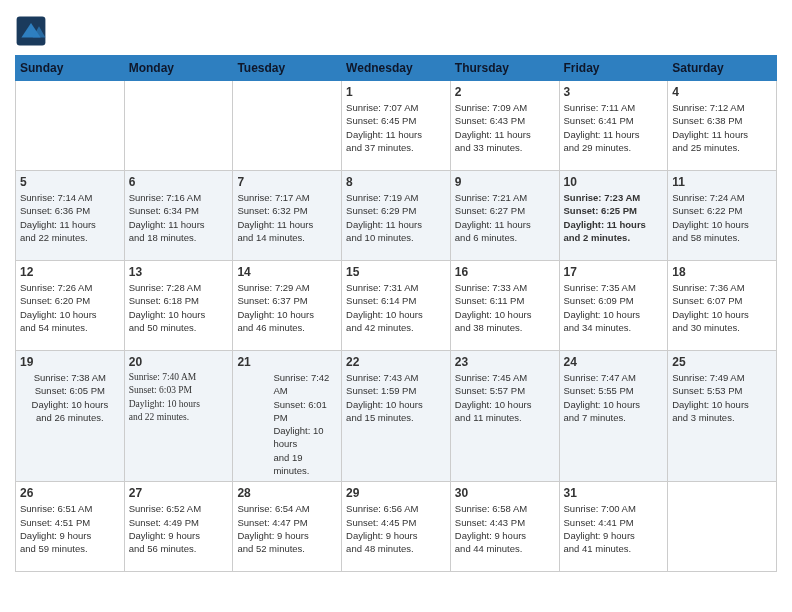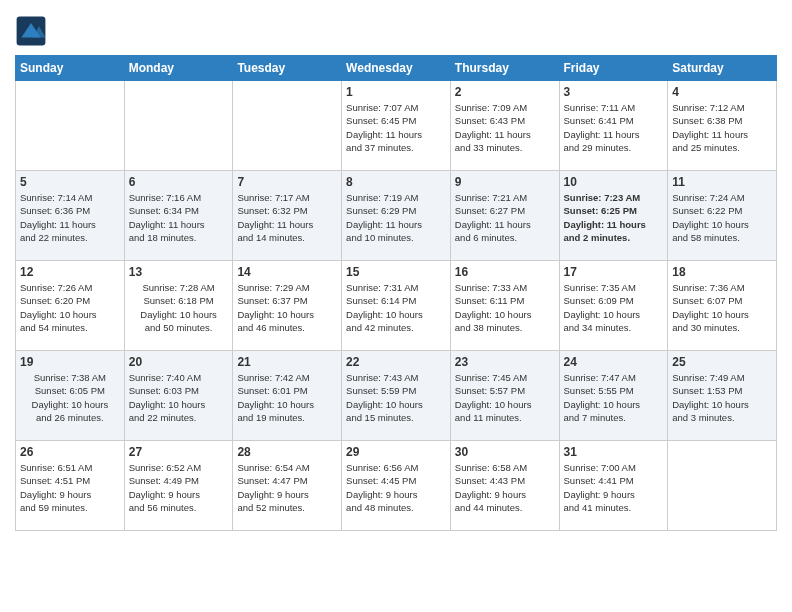--- a/index.html
+++ b/index.html
@@ -48,21 +48,21 @@
     }
     table {
       width: 100%;
       border-collapse: collapse;
       table-layout: fixed;
     }
     thead tr {
       background-color: #2e7fc0;
     }
     thead th {
-      color: #ffffff;
+      color: #0f172a;
       font-size: 12px;
       font-weight: bold;
       padding: 5px 4px;
       text-align: left;
       border: 1px solid #2e7fc0;
     }
     tbody tr {
       height: 90px;
     }
     tbody tr:nth-child(odd) {
@@ -214,21 +214,21 @@
       <tr>
         <td>
           <span class="day-number">12</span>
           <div class="day-content" style="white-space: pre-line;">Sunrise: 7:26 AM
 Sunset: 6:20 PM
 Daylight: 10 hours
 and 54 minutes.</div>
         </td>
         <td>
           <span class="day-number">13</span>
-          <div class="day-content" style="white-space: pre-line; text-align: center;">Sunrise: 7:28 AM
+          <div class="day-content" style="white-space: pre-line;">Sunrise: 7:28 AM
 Sunset: 6:18 PM
 Daylight: 10 hours
 and 50 minutes.</div>
         </td>
         <td>
           <span class="day-number">14</span>
           <div class="day-content" style="white-space: pre-line;">Sunrise: 7:29 AM
 Sunset: 6:37 PM
 Daylight: 10 hours
 and 46 minutes.</div>
@@ -265,57 +265,57 @@
       <tr>
         <td>
           <span class="day-number">19</span>
           <div class="day-content" style="white-space: pre-line; text-align: center;">Sunrise: 7:38 AM
 Sunset: 6:05 PM
 Daylight: 10 hours
 and 26 minutes.</div>
         </td>
         <td>
           <span class="day-number">20</span>
-          <div class="day-content" style="white-space: pre-line;">Sunrise: 7:40 AM
+          <div class="day-content" style="white-space: pre-line; font-family: Liberation Serif, serif;">Sunrise: 7:40 AM
 Sunset: 6:03 PM
 Daylight: 10 hours
 and 22 minutes.</div>
         </td>
         <td>
           <span class="day-number">21</span>
-          <div class="day-content" style="white-space: pre-line;">Sunrise: 7:42 AM
+          <div class="day-content" style="white-space: pre-line; margin-left: 36px;">Sunrise: 7:42 AM
 Sunset: 6:01 PM
 Daylight: 10 hours
 and 19 minutes.</div>
         </td>
         <td>
           <span class="day-number">22</span>
           <div class="day-content" style="white-space: pre-line;">Sunrise: 7:43 AM
-Sunset: 5:59 PM
+Sunset: 1:59 PM
 Daylight: 10 hours
 and 15 minutes.</div>
         </td>
         <td>
           <span class="day-number">23</span>
           <div class="day-content" style="white-space: pre-line;">Sunrise: 7:45 AM
 Sunset: 5:57 PM
 Daylight: 10 hours
 and 11 minutes.</div>
         </td>
         <td>
           <span class="day-number">24</span>
           <div class="day-content" style="white-space: pre-line;">Sunrise: 7:47 AM
 Sunset: 5:55 PM
 Daylight: 10 hours
 and 7 minutes.</div>
         </td>
         <td>
           <span class="day-number">25</span>
           <div class="day-content" style="white-space: pre-line;">Sunrise: 7:49 AM
-Sunset: 1:53 PM
+Sunset: 5:53 PM
 Daylight: 10 hours
 and 3 minutes.</div>
         </td>
       </tr>
       <tr>
         <td>
           <span class="day-number">26</span>
           <div class="day-content" style="white-space: pre-line;">Sunrise: 6:51 AM
 Sunset: 4:51 PM
 Daylight: 9 hours

